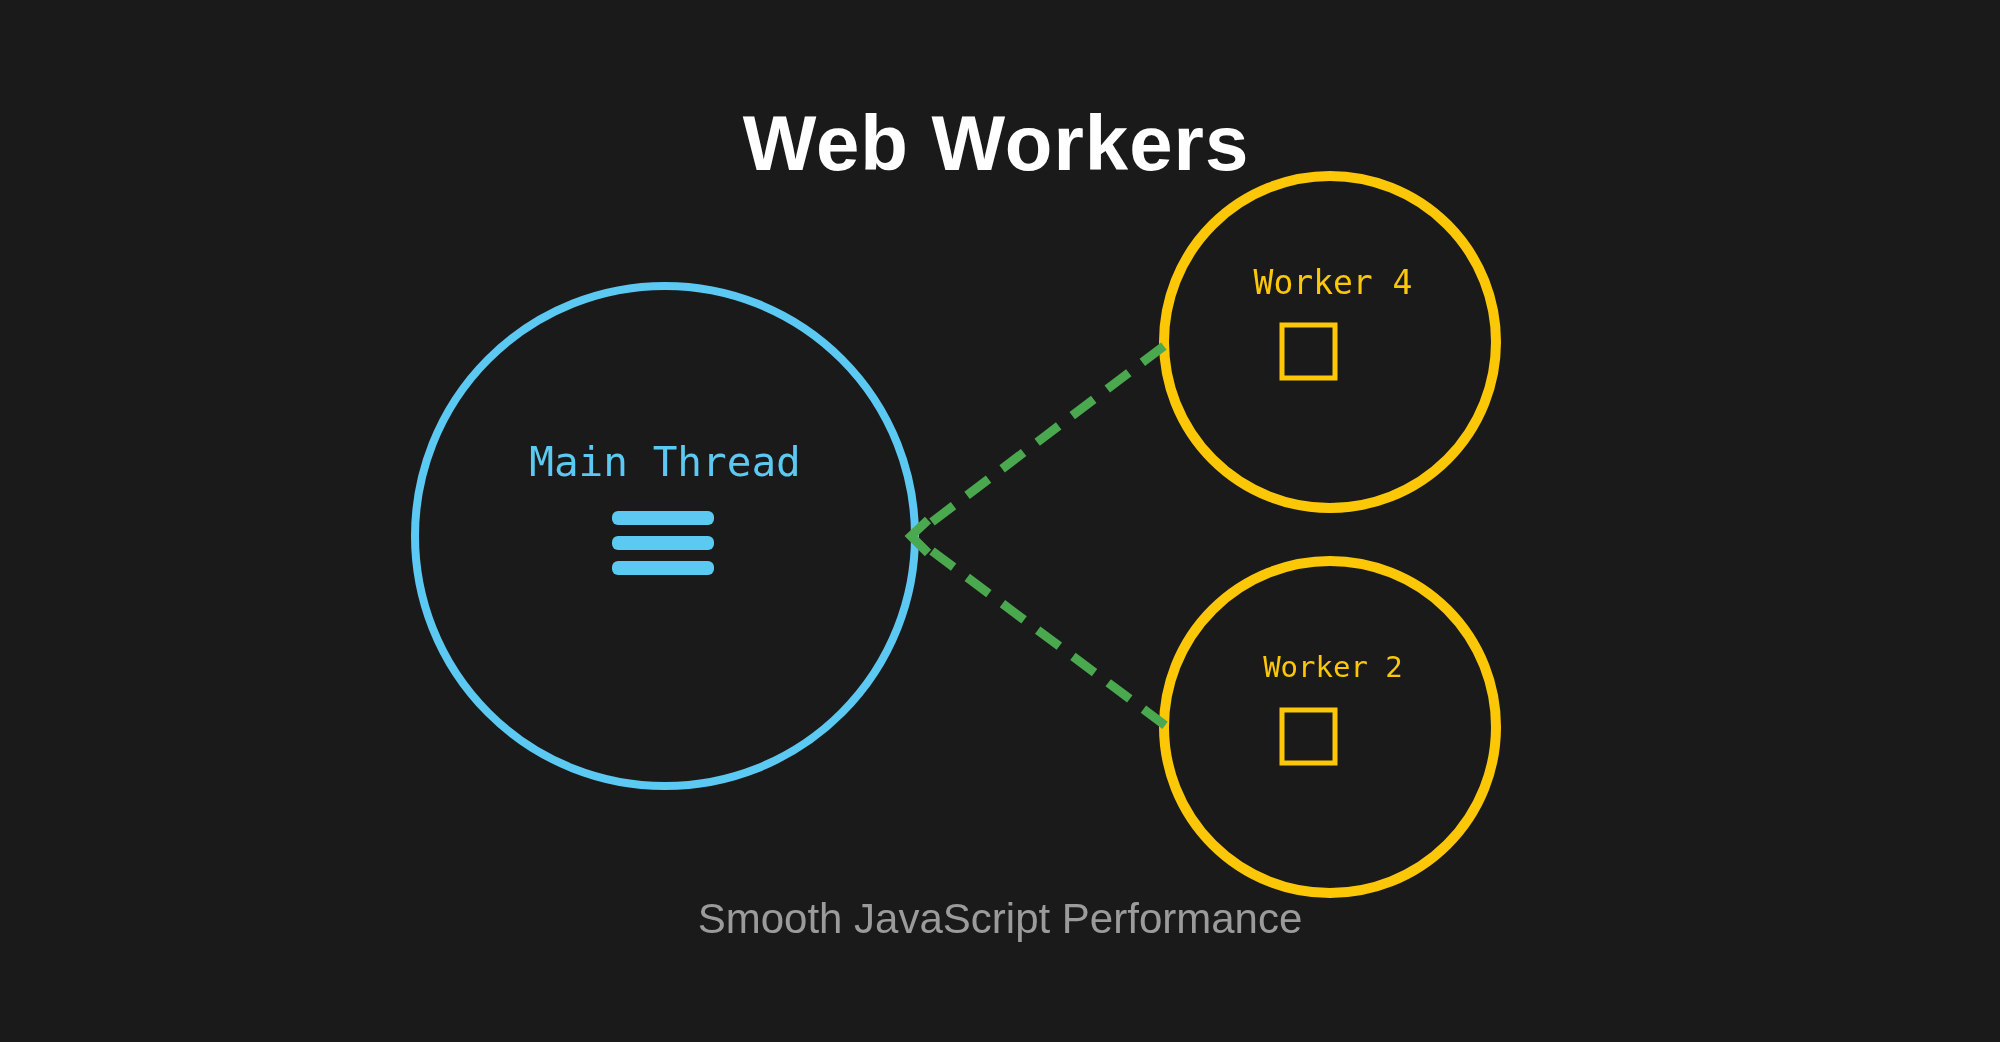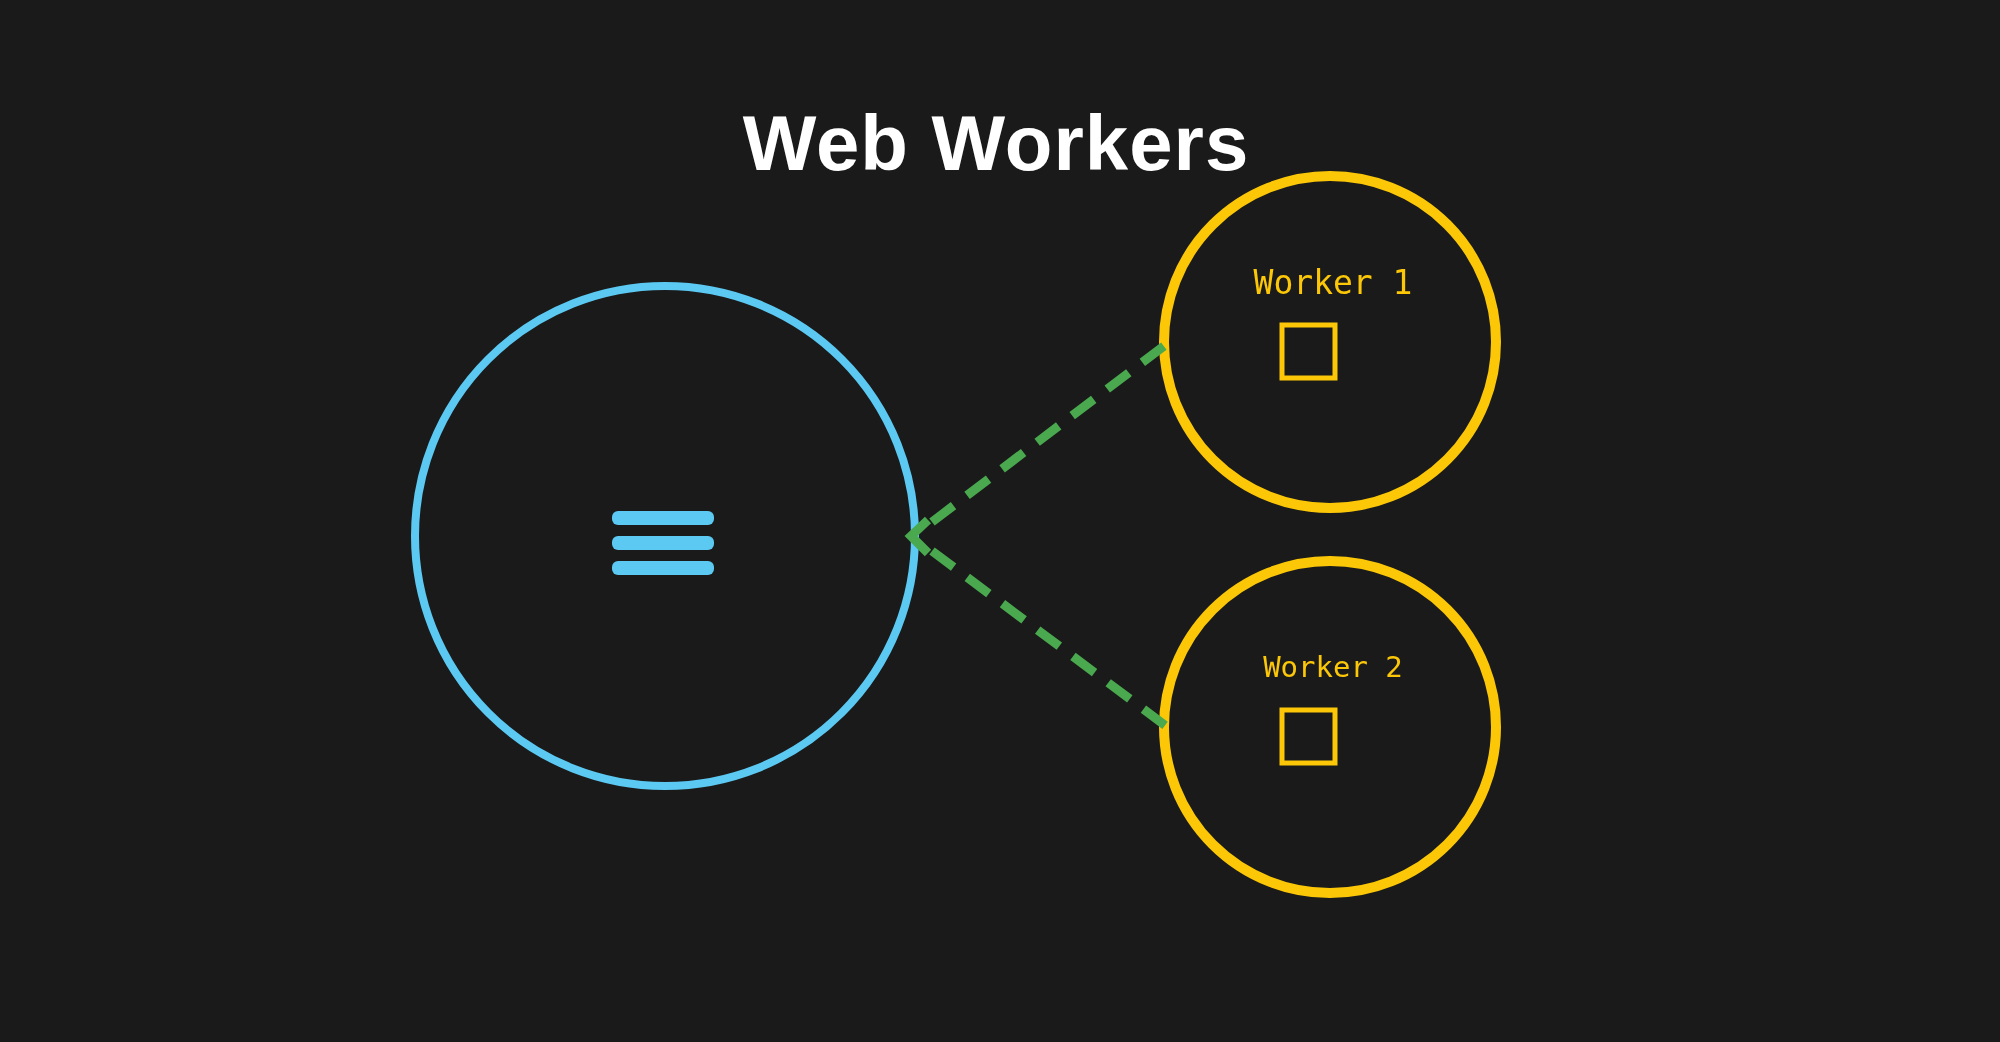--- a/index.html
+++ b/index.html
@@ -120,19 +120,21 @@
     <rect class="task-square" x="1282" y="695" width="53" height="53"></rect>
 
     <line class="msg-line" x1="932" y1="507" x2="1164" y2="331"></line>
     <line class="msg-line" x1="932" y1="536" x2="1166" y2="711"></line>
 
     <path class="arrow" d="M 928 505 L 911 521 L 928 538"></path>
   </svg>
 
   <div class="title">Web Workers</div>
 
+  <div class="label main-label">Main Thread</div>
 
-  <div class="label w1-label">Worker 1</div>
+  <div class="label w1-label">Worker 4</div>
 
   <div class="label w2-label">Worker 2</div>
 
+  <div class="caption">Smooth JavaScript Performance</div>
 
 </div>
 
 </body></html>

